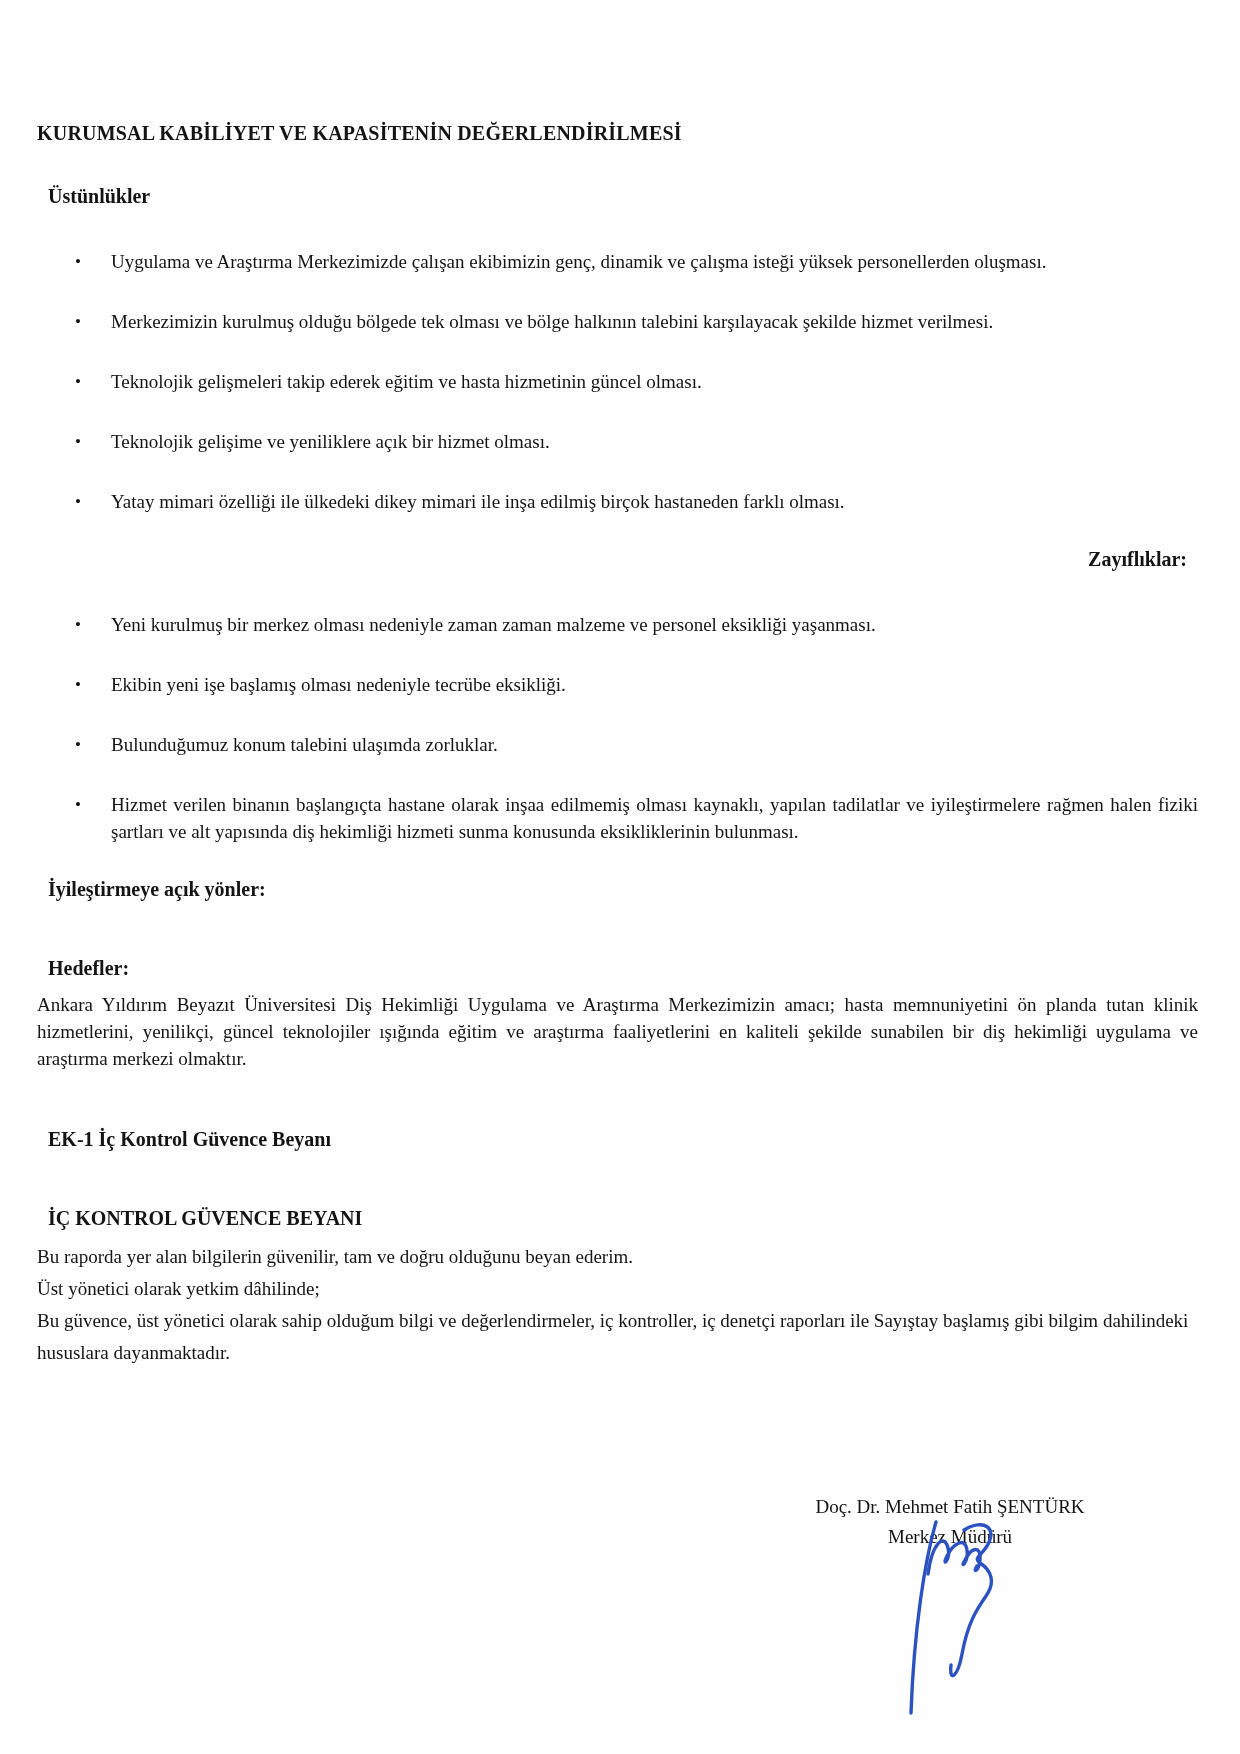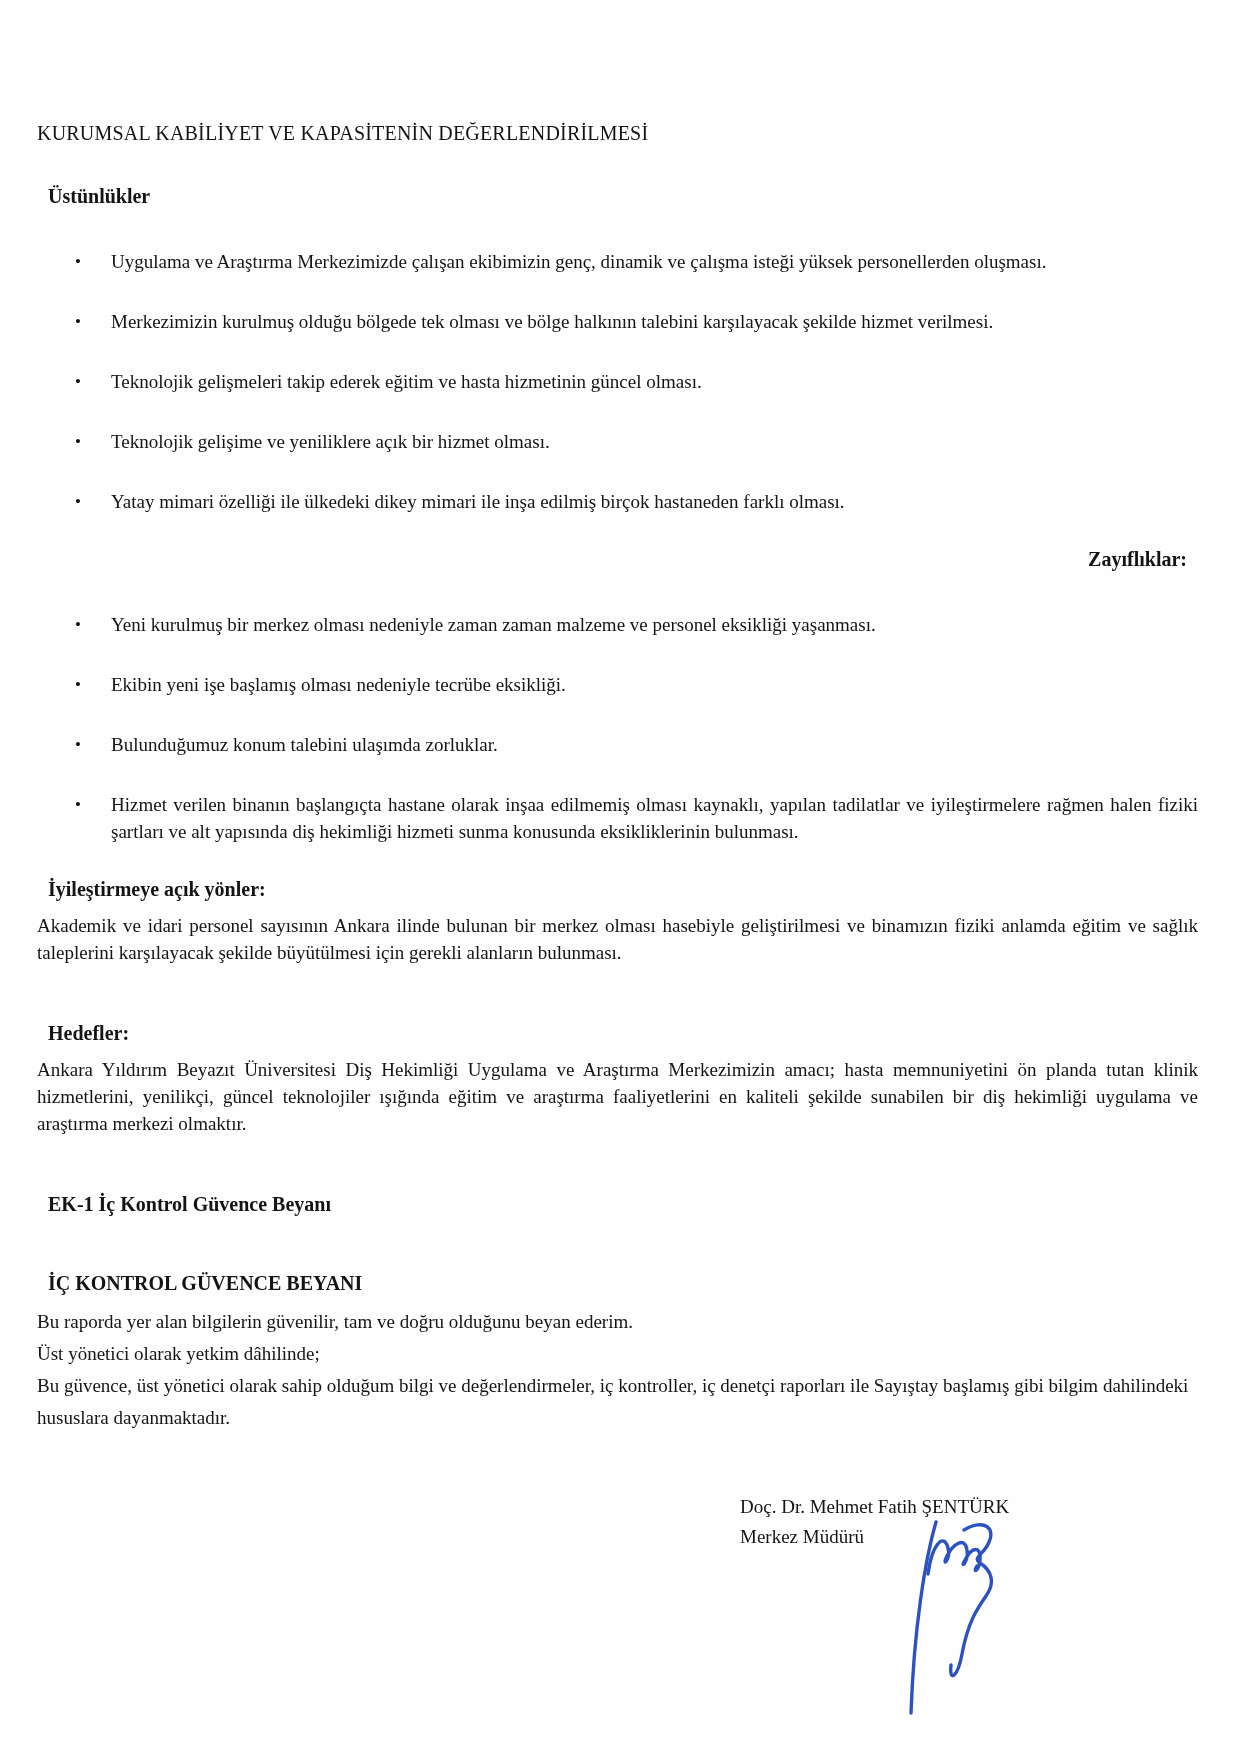--- a/index.html
+++ b/index.html
@@ -10,21 +10,21 @@
     background:#fefefe;
     font-family:"Liberation Serif","DejaVu Serif",serif;
     color:#141414;
     overflow:hidden;
   }
   .content {
     position:absolute;
     left:37px; right:42px; top:122px;
   }
   .doc-title {
-    font-size:20px; font-weight:normal;
+    font-size:20px; font-weight:bold;
     letter-spacing:0.2px;
     margin:0 0 40px 0;
   }
   .section-heading {
     font-size:20px; font-weight:bold;
     margin:11px;
   }
   .after-heading { margin-bottom:40px; }
   ul.bullets {
     list-style:none;
@@ -60,20 +60,21 @@
   .decl-line {
     font-size:19px;
     line-height:32px;
     margin:0;
     text-align:left;
   }
   .signature-block {
     position:absolute;
     left:740px; top:1492px;
     width:420px;
+    text-align:center;
   }
   .signatory-name { font-size:19px; line-height:30px; margin:0; }
   .signatory-title { font-size:19px; line-height:30px; margin:0; }
   .signature-svg {
     position:absolute;
     left:138px; top:16px;
     pointer-events:none;
   }
 </style>
 </head>
@@ -124,21 +125,20 @@
         <span class="bullet-marker">•</span>
         <span class="bullet-text">Bulunduğumuz konum talebini ulaşımda zorluklar.</span>
       </li>
       <li>
         <span class="bullet-marker">•</span>
         <span class="bullet-text">Hizmet verilen binanın başlangıçta hastane olarak inşaa edilmemiş olması kaynaklı, yapılan tadilatlar ve iyileştirmelere rağmen halen fiziki şartları ve alt yapısında diş hekimliği hizmeti sunma konusunda eksikliklerinin bulunması.</span>
       </li>
     </ul>
 
     <h2 class="section-heading">İyileştirmeye açık yönler:</h2>
-    <p class="body-para">Akademik ve idari personel sayısının Ankara ilinde bulunan bir merkez olması hasebiyle geliştirilmesi ve binamızın fiziki anlamda eğitim ve sağlık taleplerini karşılayacak şekilde büyütülmesi için gerekli alanların bulunması.</p>
 
     <h2 class="section-heading mt-lg">Hedefler:</h2>
     <p class="body-para">Ankara Yıldırım Beyazıt Üniversitesi Diş Hekimliği Uygulama ve Araştırma Merkezimizin amacı; hasta memnuniyetini ön planda tutan klinik hizmetlerini, yenilikçi, güncel teknolojiler ışığında eğitim ve araştırma faaliyetlerini en kaliteli şekilde sunabilen bir diş hekimliği uygulama ve araştırma merkezi olmaktır.</p>
 
     <h2 class="section-heading mt-lg">EK-1 İç Kontrol Güvence Beyanı</h2>
 
     <h2 class="section-heading mt-lg">İÇ KONTROL GÜVENCE BEYANI</h2>
     <p class="decl-line">Bu raporda yer alan bilgilerin güvenilir, tam ve doğru olduğunu beyan ederim.</p>
     <p class="decl-line">Üst yönetici olarak yetkim dâhilinde;</p>
     <p class="decl-line">Bu güvence, üst yönetici olarak sahip olduğum bilgi ve değerlendirmeler, iç kontroller, iç denetçi raporları ile Sayıştay başlamış gibi bilgim dahilindeki hususlara dayanmaktadır.</p>

